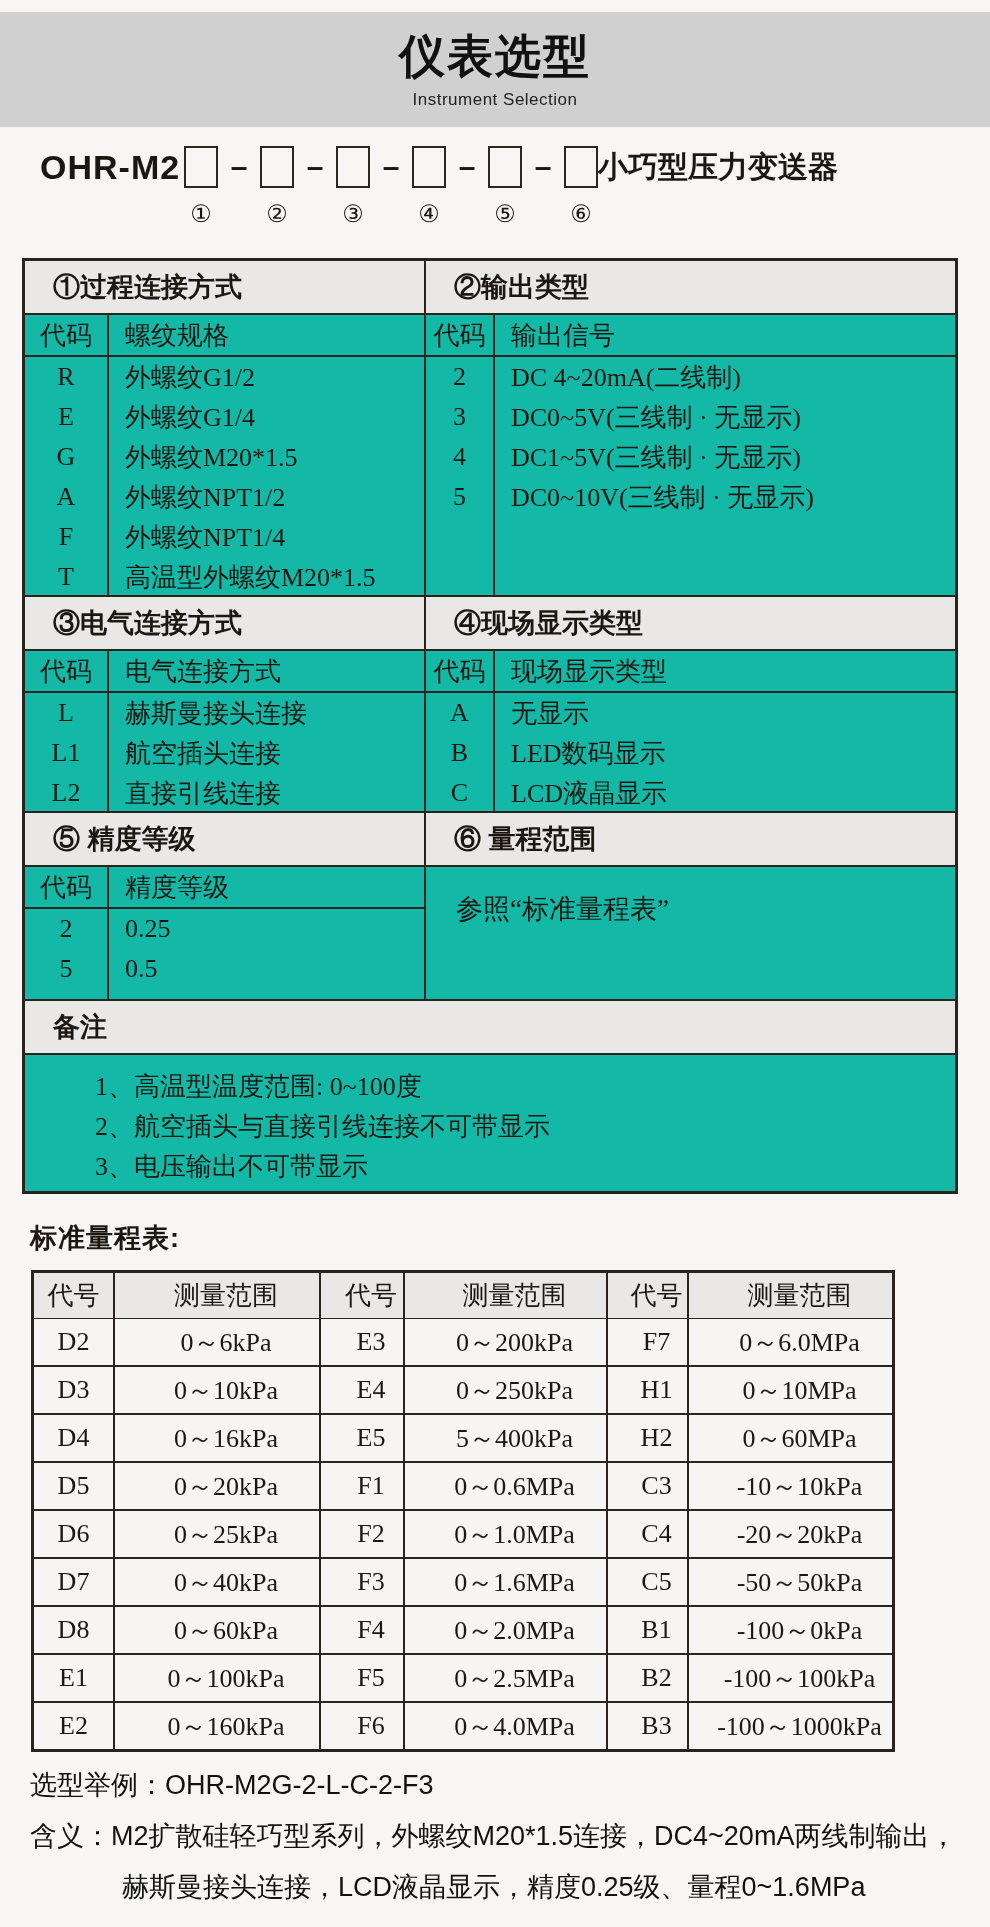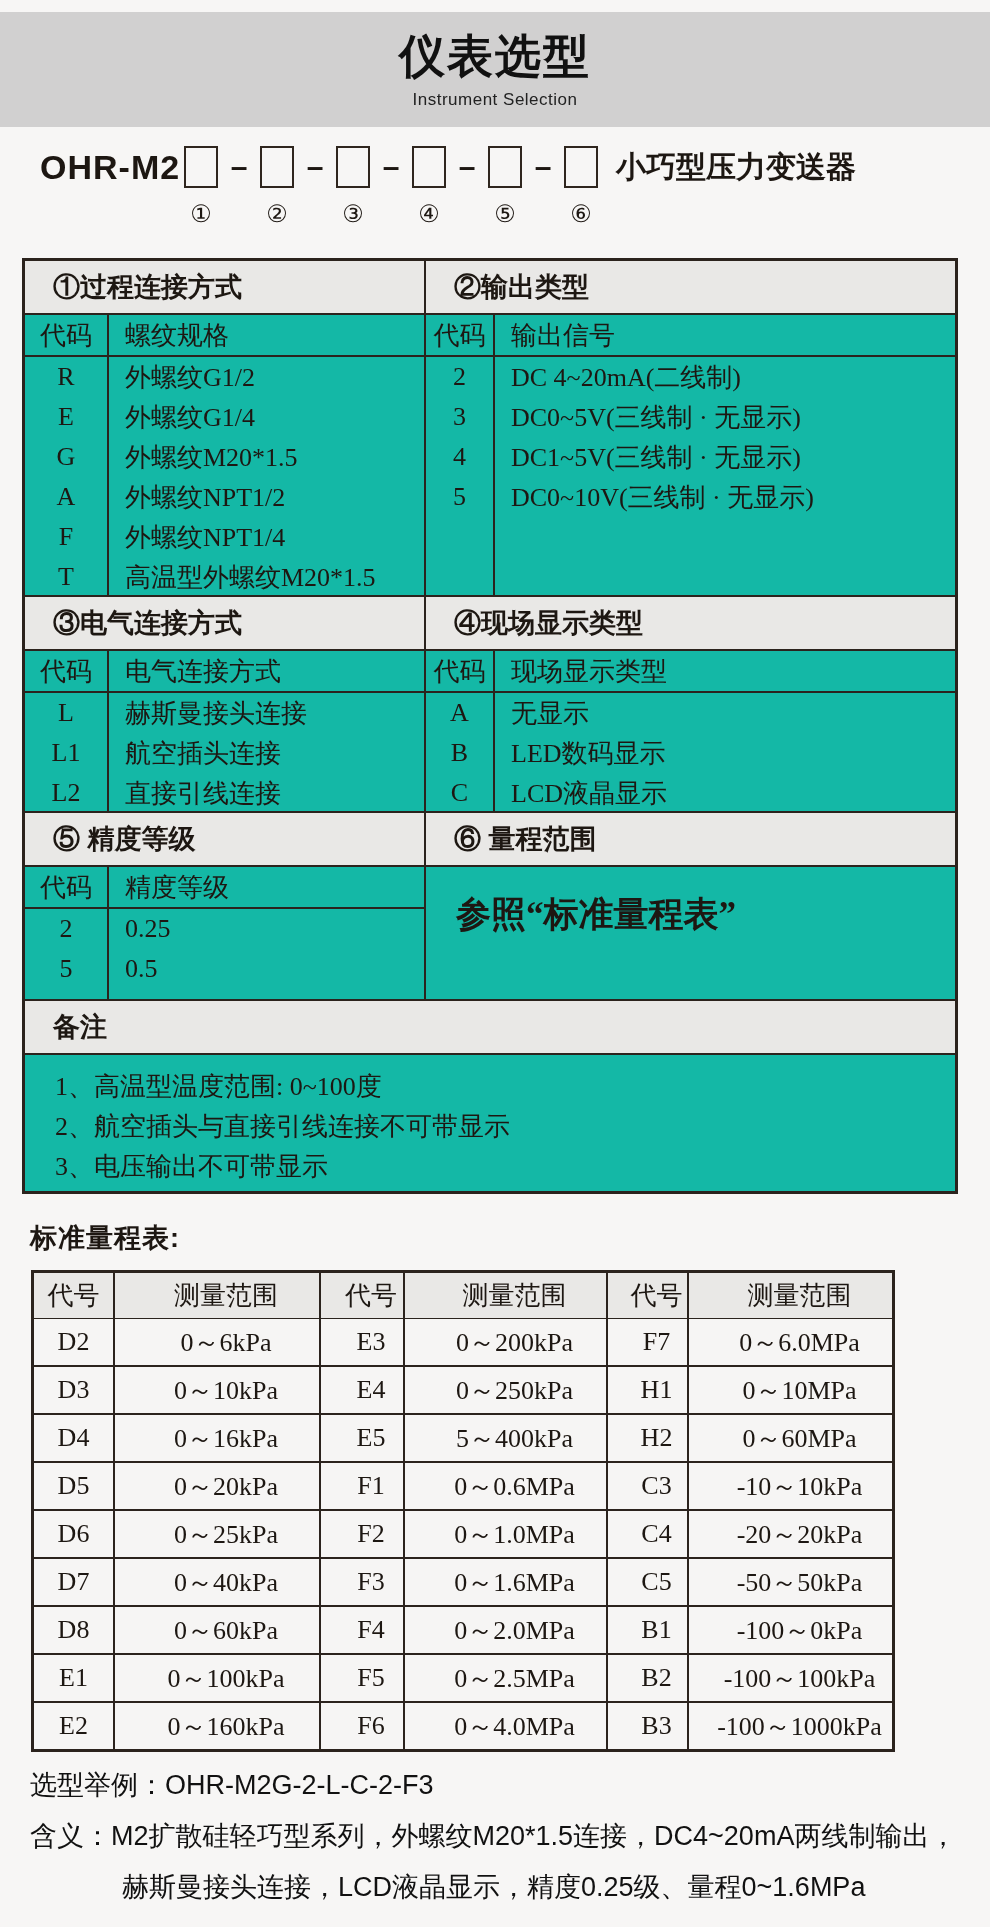--- a/index.html
+++ b/index.html
@@ -20,21 +20,21 @@
   
   .model {
     position:absolute; left:40px; top:146px;
     display:grid;
     grid-template-columns:auto 34px 42px 34px 42px 34px 42px 34px 42px 34px 42px 34px auto;
     align-items:center;
   }
   .mprefix { font-size:34px; font-weight:700; letter-spacing:1px; padding-right:4px; grid-row:1; }
   .mbox { grid-row:1; height:42px; border:2.5px solid #2f261e; background:transparent; box-sizing:border-box; }
   .mdash { grid-row:1; text-align:center; font-size:30px; font-weight:700; }
-  .msuffix { grid-row:1; font-size:30px; font-weight:700; padding-left:18px; white-space:nowrap; }
+  .msuffix { grid-row:1; font-size:30px; font-weight:700; white-space:nowrap; }
   .mnum { grid-row:2; text-align:center; font-family:"Liberation Serif", serif; font-size:24px; padding-top:12px; }
   .c2{grid-column:2}.c4{grid-column:4}.c6{grid-column:6}.c8{grid-column:8}.c10{grid-column:10}.c12{grid-column:12}
 
   
   .seltable {
     position:absolute; left:22px; top:258px; width:936px;
     border:3px solid #2b231d; box-sizing:border-box; background:#14b8a6;
   }
   .band { display:flex; }
   .band + .band { border-top:2.5px solid #2b231d; }
@@ -49,24 +49,24 @@
   .colhdr { border-bottom:2px solid #2b231d; }
   .ccode {
     height:100%; display:flex; align-items:center; justify-content:center;
     border-right:2px solid #2b231d; box-sizing:border-box;
     font-family:"Liberation Serif", serif; font-size:26px;
   }
   .w1 { width:84px; } .w2 { width:69px; }
   .cdesc { flex:1; padding-left:16px; font-family:"Liberation Serif", serif; font-size:26px; white-space:nowrap; }
   .fill { flex:1 1 auto; display:flex; }
   .fill .ccode { border-right:2px solid #2b231d; }
-  .bigcell { padding:24px 0 0 30px; font-family:"Liberation Serif", serif; font-size:35px;font-weight:bold; }
+  .bigcell { padding:24px 0 0 30px; font-family:"Liberation Serif", serif; font-size:27px; }
   .remarksbody { padding:12px 0 10px 30px; }
   .rline { font-family:"Liberation Serif", serif; font-size:26px; line-height:40px; white-space:nowrap; }
-  .h280 { height:280px; } .h160 { height:160px; } .h132 { height:132px; } .h136 { height:136px; }
+  .h280 { height:280px; } .h160 { height:160px; } .h132 { height:132px; } .h136 { height:136px;padding-left:40px; }
 
   
   .range-label {
     position:absolute; left:30px; top:1220px;
     font-size:27px; font-weight:700; letter-spacing:1px;
   }
   .rangetable {
     position:absolute; left:31px; top:1270px; width:864px;
     border:3px solid #2b231d; box-sizing:border-box; background:#f6f5f4;
   }

